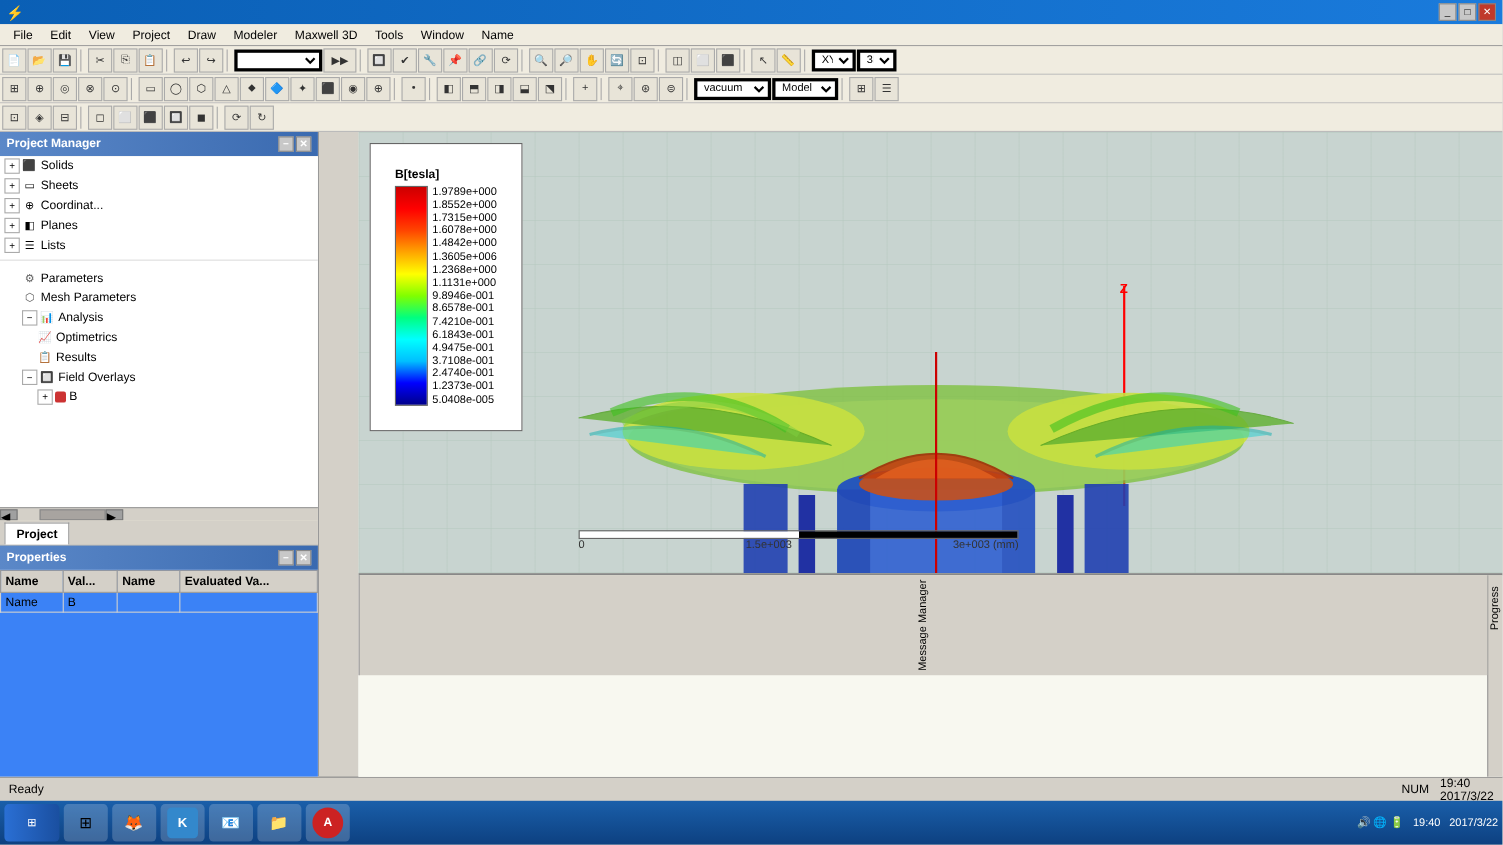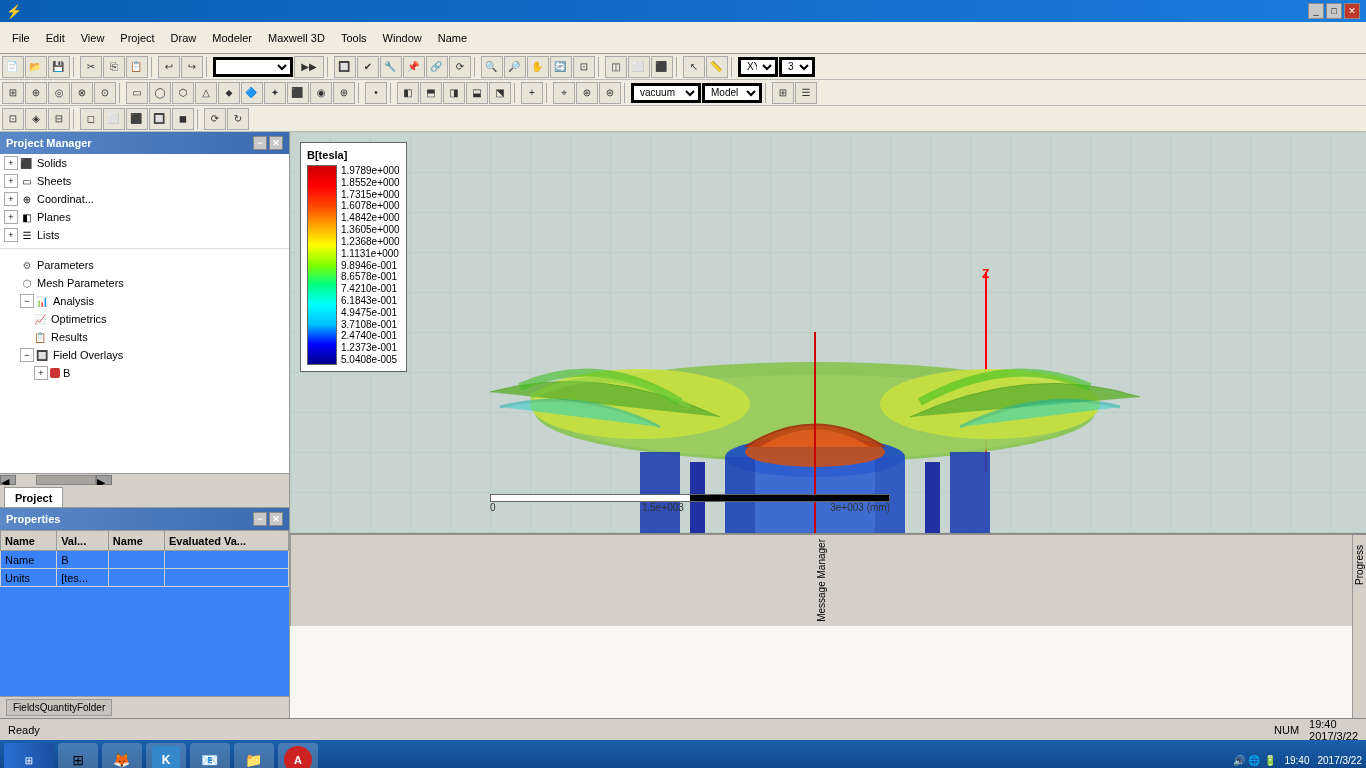--- a/index.html
+++ b/index.html
@@ -24,21 +24,21 @@
       border: 1px solid #888;
       font-size: 9px;
       display: flex; align-items: center; justify-content: center;
       cursor: pointer;
       color: #000;
     }
     .title-btn.close { background: #c0392b; color: white; }
 
     
     #menu-bar {
-      height: 32px;
+      height: 20px;
       background: #f0ece0;
       border-bottom: 1px solid #999;
       display: flex;
       align-items: center;
       padding: 0 4px;
     }
     .menu-item {
       padding: 2px 8px;
       cursor: pointer;
       font-size: 11px;
@@ -71,20 +71,21 @@
       background: white;
       font-size: 10px;
       padding: 0 2px;
     }
 
     
     #main-layout {
       display: flex;
       height: calc(768px - 22px - 20px - 26px - 26px - 26px - 26px);
       flex: 1;
+      gap: 36px;
     }
 
     
     #left-panel {
       width: 290px;
       display: flex;
       flex-direction: column;
       background: #f0ece0;
       border-right: 1px solid #999;
     }
@@ -264,21 +265,21 @@
       background-size: 40px 40px;
     }
 
     
     #legend {
       position: absolute;
       top: 10px;
       left: 10px;
       background: white;
       border: 1px solid #666;
-      padding: 6px;
+      padding: 22px;
       font-size: 10px;
     }
     #legend .legend-title {
       font-weight: bold;
       margin-bottom: 4px;
       font-size: 11px;
     }
     .legend-gradient {
       width: 30px;
       height: 200px;
@@ -707,51 +708,42 @@
               <th>Evaluated Va...</th>
             </tr>
           </thead>
           <tbody>
             <tr>
               <td>Name</td>
               <td>B</td>
               <td></td>
               <td></td>
             </tr>
-            <tr>
-              <td>Units</td>
-              <td>[tes...</td>
-              <td></td>
-              <td></td>
-            </tr>
           </tbody>
         </table>
-      </div>
-      <div class="status-bar-bottom">
-        <span class="fields-tab">FieldsQuantityFolder</span>
       </div>
     </div>
   </div>
 
   <div id="viewport-area">
     <div id="viewport">
 
       <div class="grid-bg"></div>
 
       <div id="legend">
         <div class="legend-title">B[tesla]</div>
         <div style="display:flex;">
           <div class="legend-gradient"></div>
           <div class="legend-labels">
             <span>1.9789e+000</span>
             <span>1.8552e+000</span>
             <span>1.7315e+000</span>
             <span>1.6078e+000</span>
             <span>1.4842e+000</span>
-            <span>1.3605e+000</span>
+            <span>1.3605e+006</span>
             <span>1.2368e+000</span>
             <span>1.1131e+000</span>
             <span>9.8946e-001</span>
             <span>8.6578e-001</span>
             <span>7.4210e-001</span>
             <span>6.1843e-001</span>
             <span>4.9475e-001</span>
             <span>3.7108e-001</span>
             <span>2.4740e-001</span>
             <span>1.2373e-001</span>

